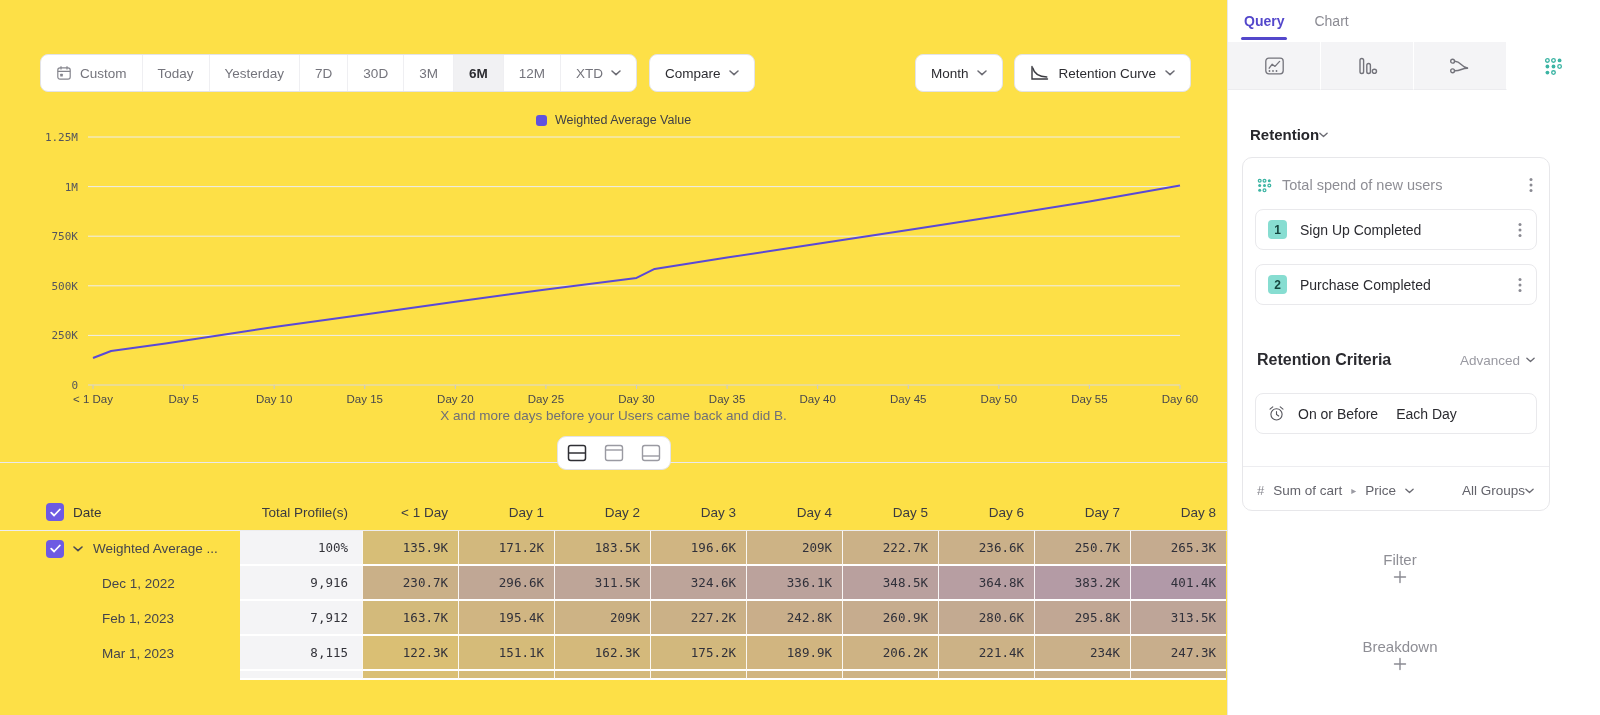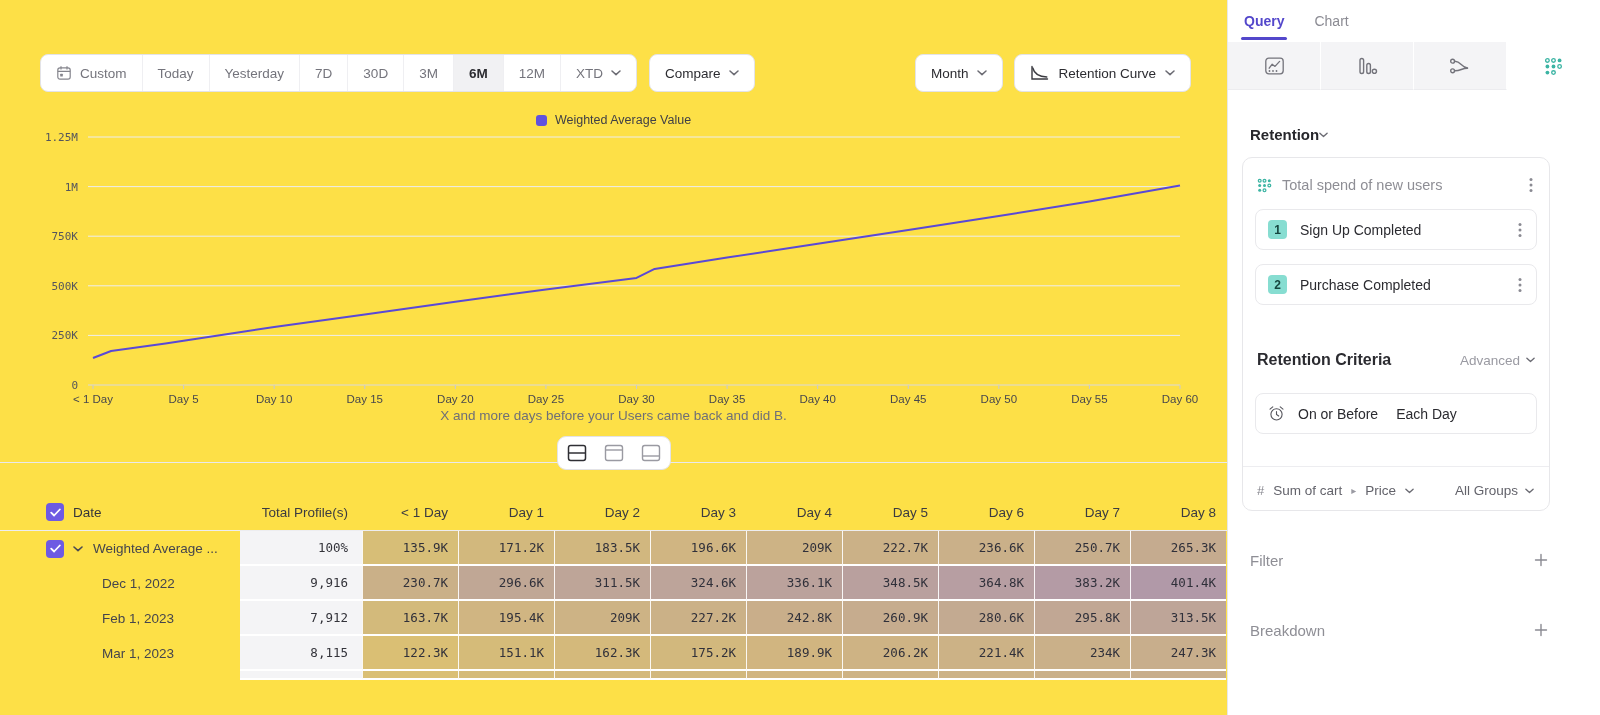--- a/index.html
+++ b/index.html
@@ -63,22 +63,22 @@
   .advanced{display:flex;align-items:center;gap:6px;font-size:13.5px;color:#9a9aa2;cursor:pointer;}
   .timing-card{display:flex;align-items:center;gap:13px;height:41px;border:1px solid #e9e9ec;border-radius:8px;padding:0 12px;margin-top:24px;font-size:14px;color:#2b2b30;cursor:pointer;}
   .timing-window{margin-left:5px;}
   .clock{color:#55555c;display:flex;}
   .card-divider{border-top:1px solid #ededf0;margin:32px -12px 0;}
   .save-btn{height:36px;border:1px solid #e9e9ec;border-radius:8px;display:flex;align-items:center;padding:0 14px;margin-top:14px;font-size:14px;font-weight:500;color:#2b2b30;cursor:pointer;background:#fff;}
   .measure-row{display:flex;align-items:center;margin-top:16px;padding:0 3px 0 2px;font-size:13.5px;color:#63636b;}
   .measure-left{display:flex;align-items:center;gap:9px;cursor:pointer;}
   .hash{color:#85858d;font-size:13px;}
   .caret-right{color:#9a9aa2;font-size:10px;}
-  .all-groups{margin-left:auto;display:flex;align-items:center;gap:7px;color:#63636b;cursor:pointer;}
-  .sb-row{display:flex;align-items:center;justify-content:space-between;margin-left:8px;}
+  .all-groups{margin-left:auto;display:flex;align-items:center;color:#63636b;cursor:pointer;}
+  .sb-row{display:flex;align-items:center;justify-content:space-between;margin-left:8px;flex-direction:column;}
   .sb-row.filter{margin-top:40px;}
   .sb-row.breakdown{margin-top:52px;}
   .sb-row-label{font-size:15px;color:#8e8e95;}
   .plus{color:#8a8a92;cursor:pointer;display:flex;padding:2px;}
 </style>
 </head>
 <body>
 
 <div class="main">
   <div class="toolbar">

